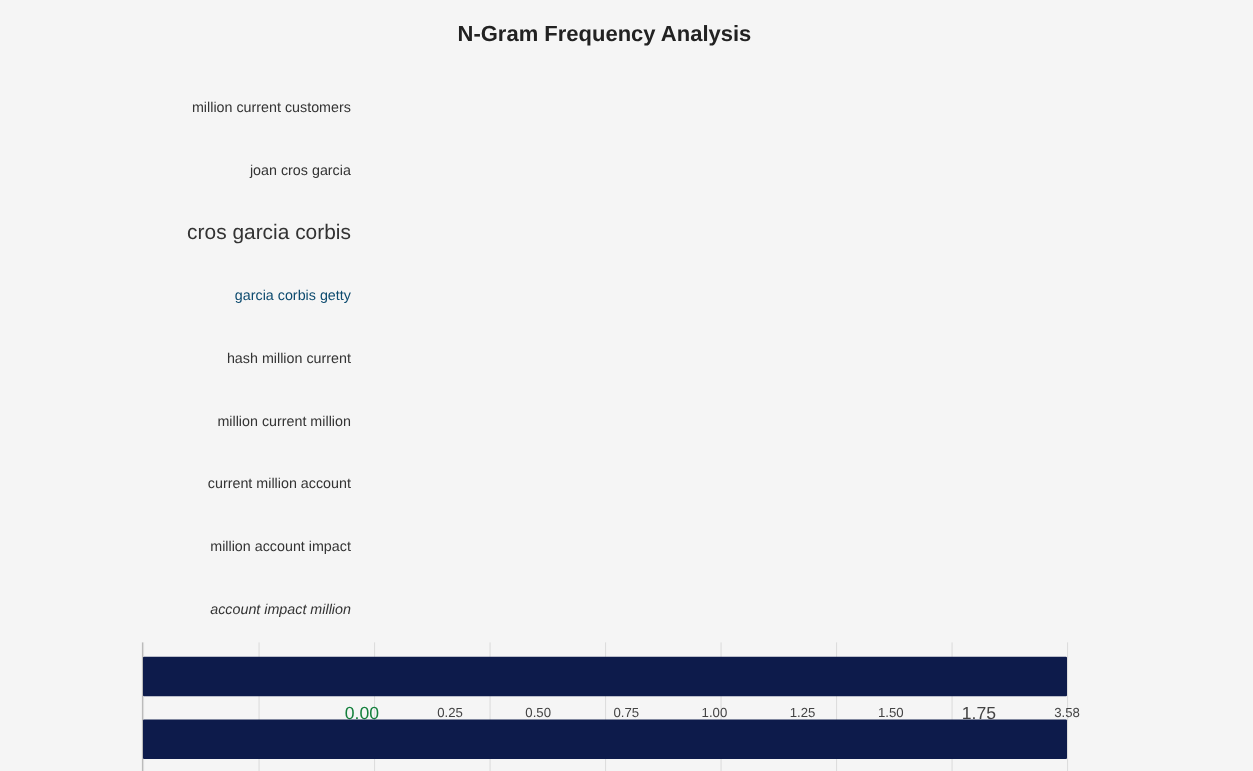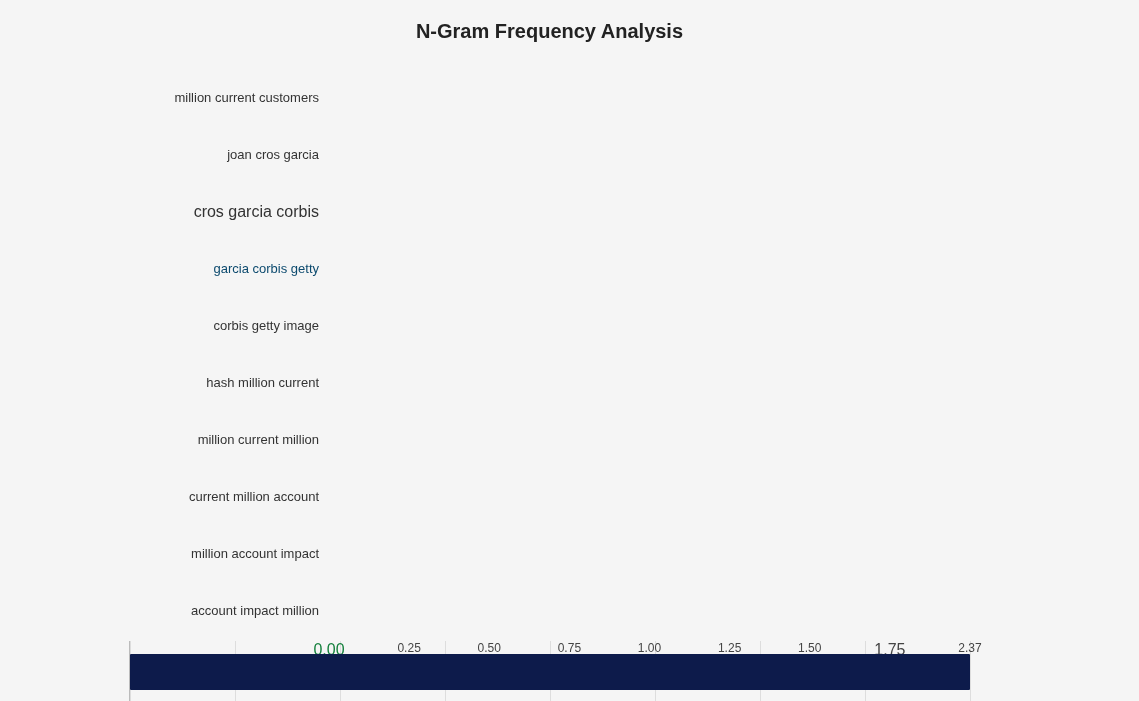--- a/index.html
+++ b/index.html
@@ -29,28 +29,27 @@
   </style>
 </head>
 <body>
 
 <div class="chart-container">
     <div class="chart-title">N-Gram Frequency Analysis</div>
     <div style="display: flex; flex-direction: column; width: 100%; height: 570px; position: relative;">
       <div style="width: 200px; flex-shrink: 0; display: flex; flex-direction: column; justify-content: space-around; align-items: flex-end; padding-right: 10px; padding-top: 2px; padding-bottom: 2px;">
         <div style="font-size: 13px; color: rgb(51, 51, 51); text-align: right; display: flex; align-items: center; justify-content: flex-end; height: 57px;">million current customers</div>
         <div style="font-size: 13px; color: rgb(51, 51, 51); text-align: right; display: flex; align-items: center; justify-content: flex-end; height: 57px;">joan cros garcia</div>
-        <div style="font-size: 16px; color: rgb(51, 51, 51); text-align: right; display: flex; align-items: center; justify-content: flex-end; height: 57px;">cros garcia corbis</div>
+        <div style="font-size: 19px; color: rgb(51, 51, 51); text-align: right; display: flex; align-items: center; justify-content: flex-end; height: 57px;">cros garcia corbis</div>
         <div style="font-size: 13px; color: #0c4a6e; text-align: right; display: flex; align-items: center; justify-content: flex-end; height: 57px;">garcia corbis getty</div>
-        <div style="font-size: 13px; color: rgb(51, 51, 51); text-align: right; display: flex; align-items: center; justify-content: flex-end; height: 57px;">corbis getty image</div>
         <div style="font-size: 13px; color: rgb(51, 51, 51); text-align: right; display: flex; align-items: center; justify-content: flex-end; height: 57px;">hash million current</div>
         <div style="font-size: 13px; color: rgb(51, 51, 51); text-align: right; display: flex; align-items: center; justify-content: flex-end; height: 57px;">million current million</div>
         <div style="font-size: 13px; color: rgb(51, 51, 51); text-align: right; display: flex; align-items: center; justify-content: flex-end; height: 57px;">current million account</div>
         <div style="font-size: 13px; color: rgb(51, 51, 51); text-align: right; display: flex; align-items: center; justify-content: flex-end; height: 57px;">million account impact</div>
-        <div style="font-size: 13px; color: rgb(51, 51, 51); text-align: right; display: flex; align-items: center; justify-content: flex-end; height: 57px;">account impact million</div>
+        <div style="font-size: 13px; color: rgb(51, 51, 51); text-align: right; display: flex; align-items: center; justify-content: flex-end; height: 57px; font-style: italic;">account impact million</div>
       </div>
       <div style="flex: 1 1 0%; display: flex; flex-direction: column; justify-content: space-around; position: relative; border-left: 1px solid rgb(187, 187, 187); padding: 2px 0px;">
         <div style="position: absolute; top: 0px; bottom: 0px; left: 0%; width: 1px; background: rgb(221, 221, 221); z-index: 0;"></div>
         <div style="position: absolute; top: 0px; bottom: 0px; left: 12.5%; width: 1px; background: rgb(221, 221, 221); z-index: 0;"></div>
         <div style="position: absolute; top: 0px; bottom: 0px; left: 25%; width: 1px; background: rgb(221, 221, 221); z-index: 0;"></div>
         <div style="position: absolute; top: 0px; bottom: 0px; left: 37.5%; width: 1px; background: rgb(221, 221, 221); z-index: 0;"></div>
         <div style="position: absolute; top: 0px; bottom: 0px; left: 50%; width: 1px; background: rgb(221, 221, 221); z-index: 0;"></div>
         <div style="position: absolute; top: 0px; bottom: 0px; left: 62.5%; width: 1px; background: rgb(221, 221, 221); z-index: 0;"></div>
         <div style="position: absolute; top: 0px; bottom: 0px; left: 75%; width: 1px; background: rgb(221, 221, 221); z-index: 0;"></div>
         <div style="position: absolute; top: 0px; bottom: 0px; left: 87.5%; width: 1px; background: rgb(221, 221, 221); z-index: 0;"></div>
@@ -89,16 +88,16 @@
     </div>
     <div style="display: flex; flex-direction: row; margin-left: 200px; position: relative; height: 24px;">
       <div style="position: absolute; left: calc(0%); transform: translateX(-50%); font-size: 16px; color: #15803d; top: 4px;">0.00</div>
       <div style="position: absolute; left: calc(12.5%); transform: translateX(-50%); font-size: 12px; color: rgb(68, 68, 68); top: 4px;">0.25</div>
       <div style="position: absolute; left: calc(25%); transform: translateX(-50%); font-size: 12px; color: rgb(68, 68, 68); top: 4px;">0.50</div>
       <div style="position: absolute; left: calc(37.5%); transform: translateX(-50%); font-size: 12px; color: rgb(68, 68, 68); top: 4px;">0.75</div>
       <div style="position: absolute; left: calc(50%); transform: translateX(-50%); font-size: 12px; color: rgb(68, 68, 68); top: 4px;">1.00</div>
       <div style="position: absolute; left: calc(62.5%); transform: translateX(-50%); font-size: 12px; color: rgb(68, 68, 68); top: 4px;">1.25</div>
       <div style="position: absolute; left: calc(75%); transform: translateX(-50%); font-size: 12px; color: rgb(68, 68, 68); top: 4px;">1.50</div>
       <div style="position: absolute; left: calc(87.5%); transform: translateX(-50%); font-size: 16px; color: rgb(68, 68, 68); top: 4px;">1.75</div>
-      <div style="position: absolute; left: calc(100%); transform: translateX(-50%); font-size: 12px; color: rgb(68, 68, 68); top: 4px;">2.37</div>
+      <div style="position: absolute; left: calc(100%); transform: translateX(-50%); font-size: 12px; color: rgb(68, 68, 68); top: 4px;">3.58</div>
     </div>
     <div style="text-align: center; font-size: 13px; color: rgb(51, 51, 51); margin-top: 4px; margin-left: 200px;">Frequency</div>
   </div>
 
 </body></html>

